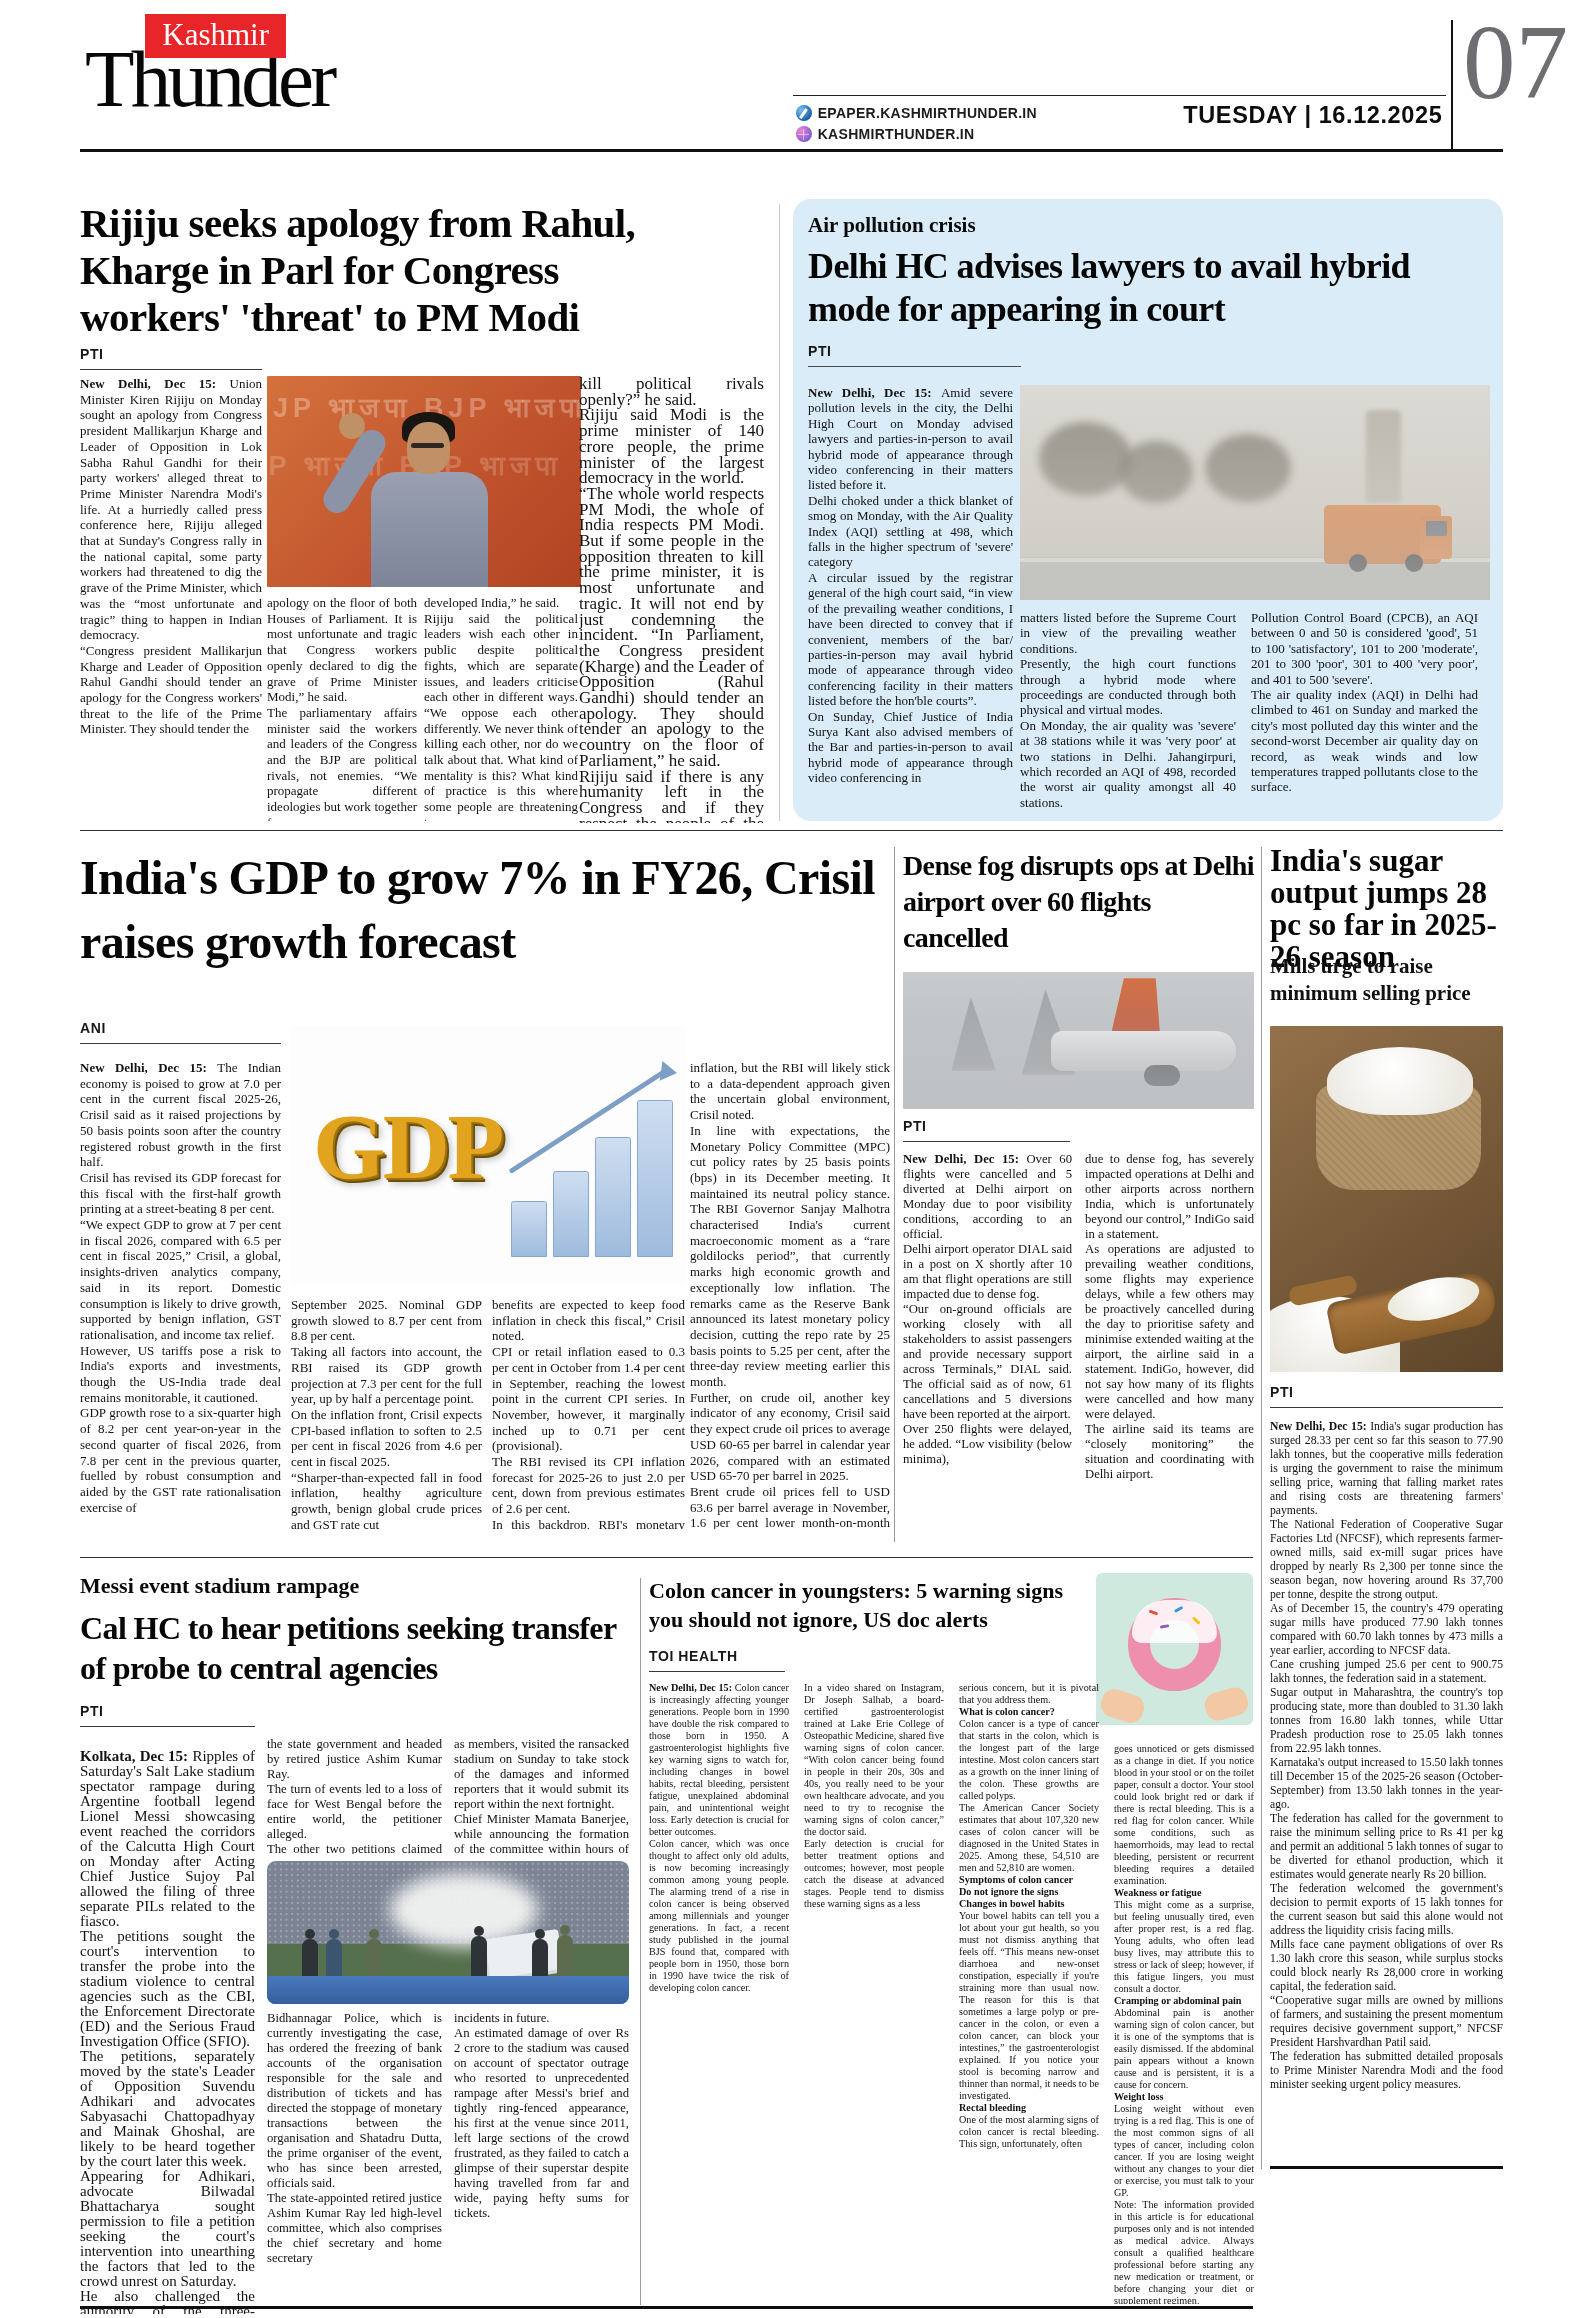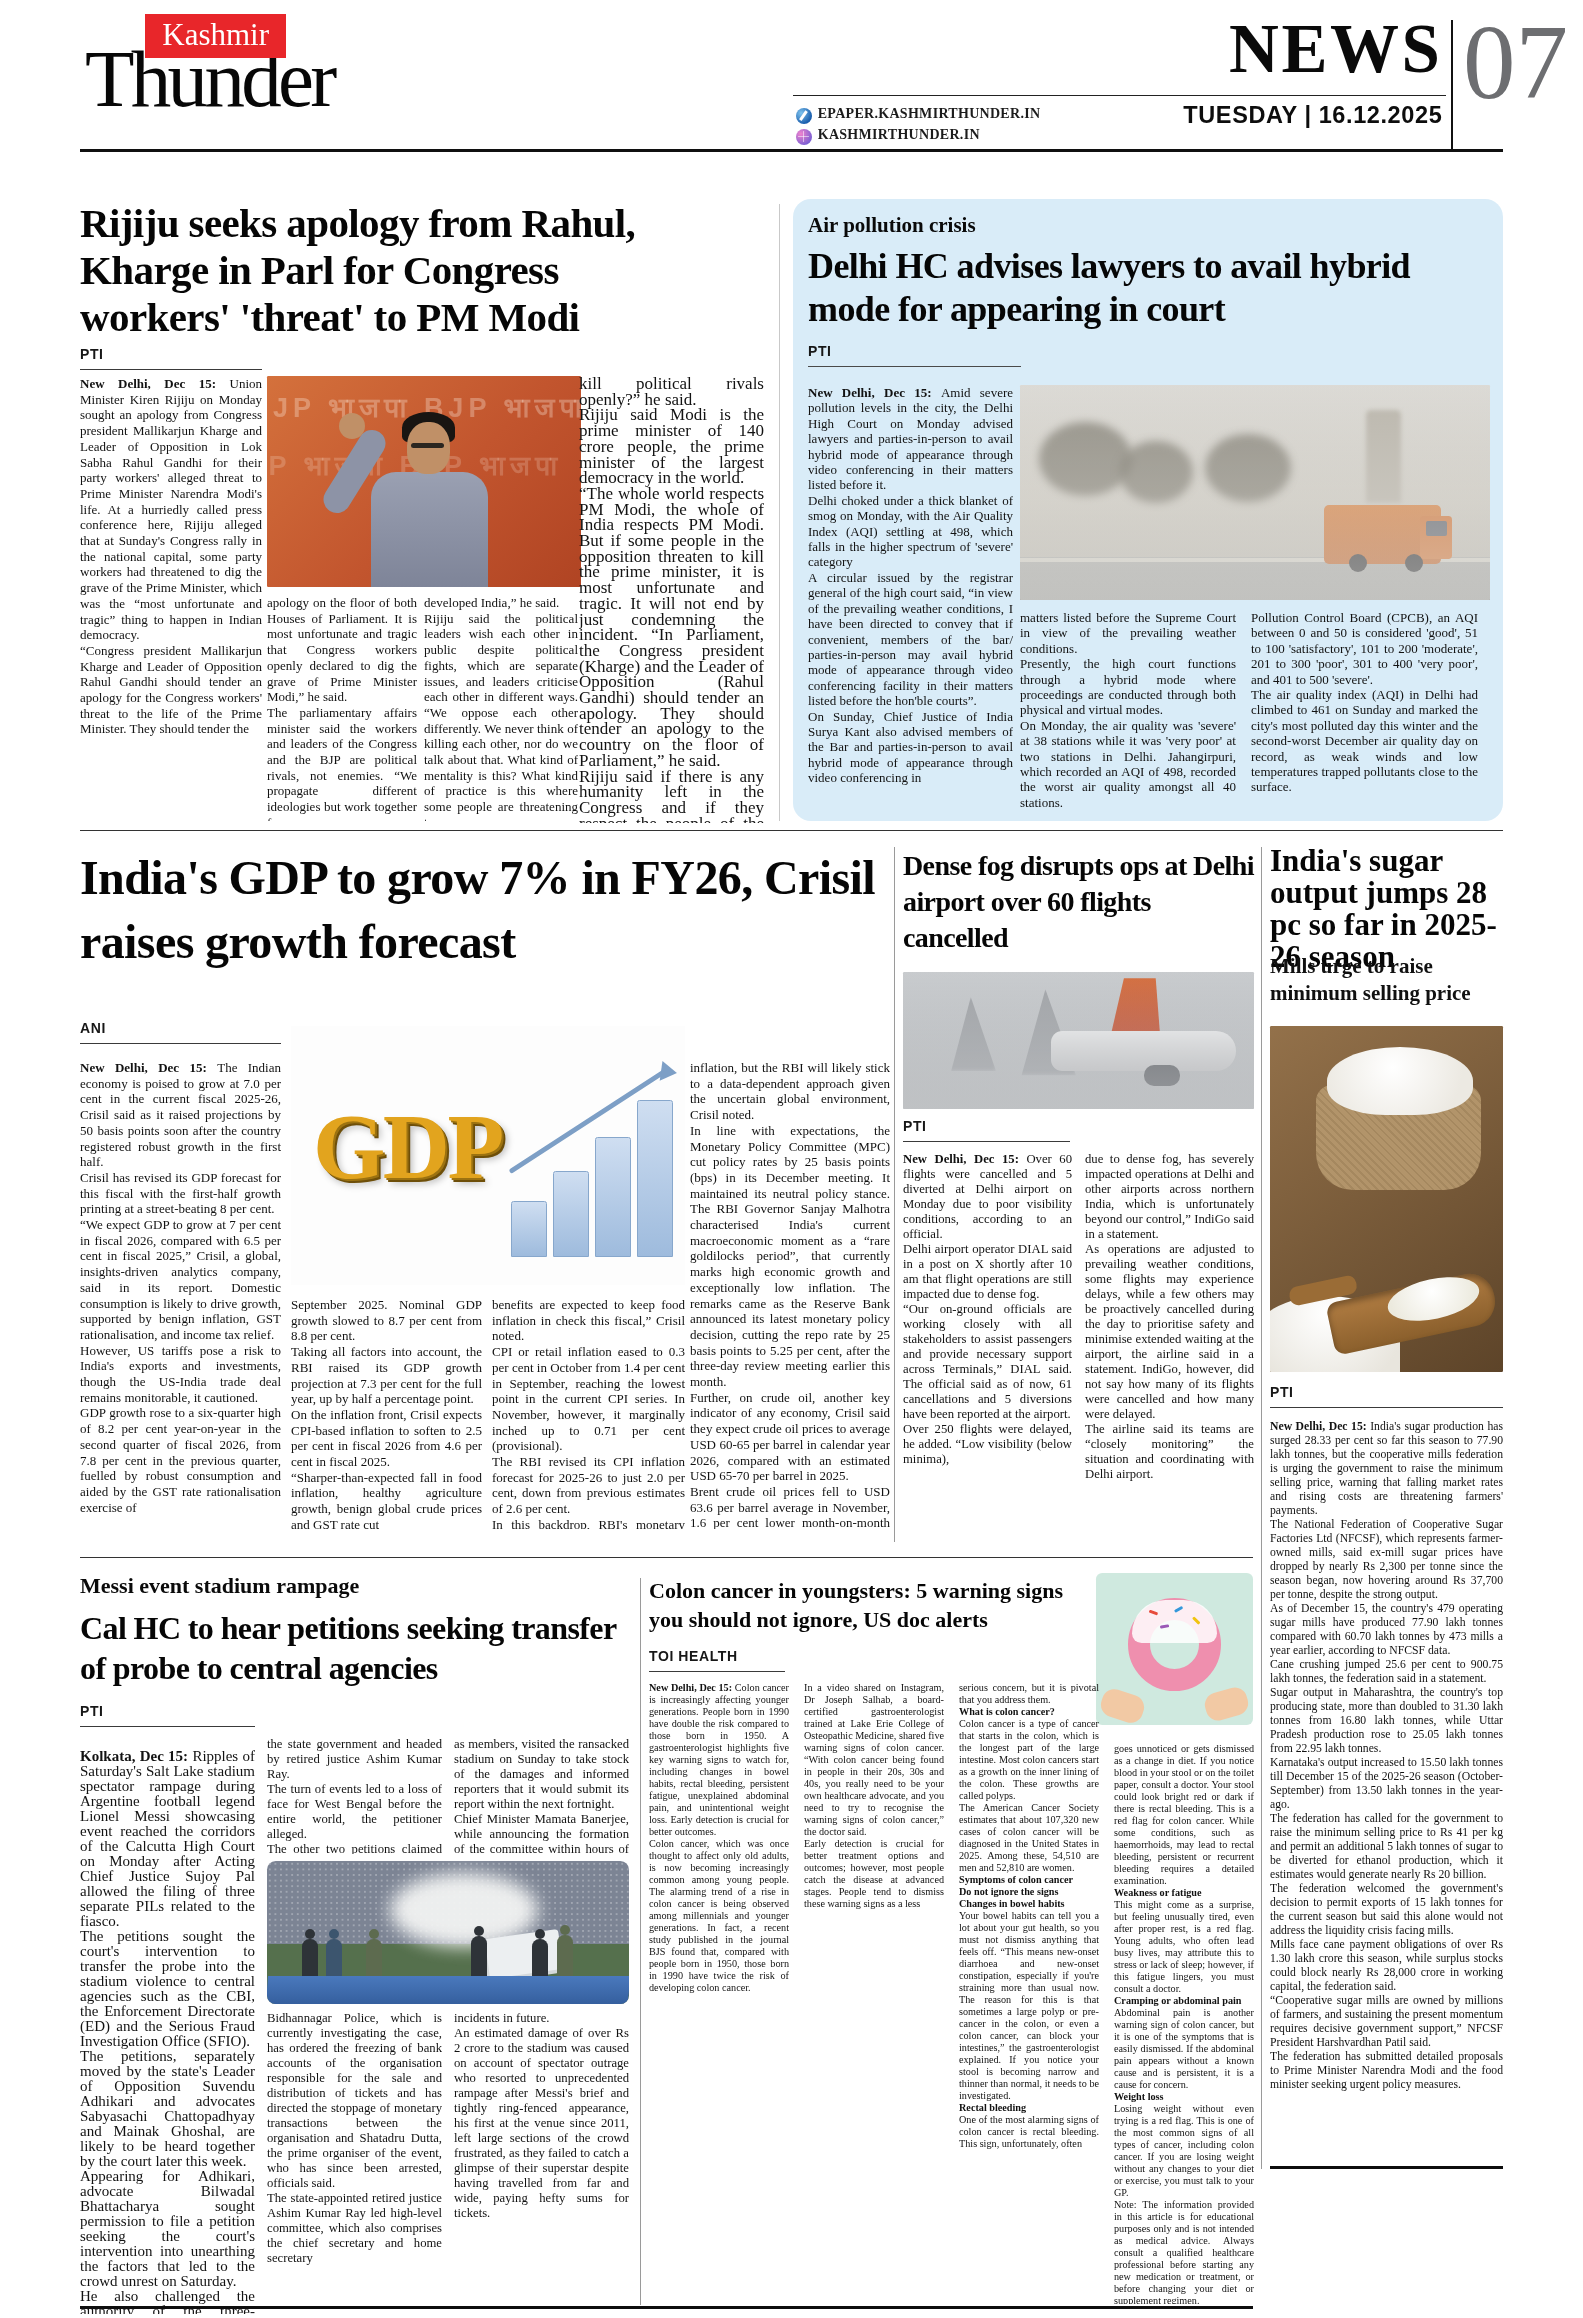--- a/index.html
+++ b/index.html
@@ -13,21 +13,21 @@
                letter-spacing:-3.7px; color:#070707; }
   .logo-box { position:absolute; left:60px; top:0; background:#e8262a; color:#fff;
               font:400 31px/31px "Liberation Serif", serif; padding:5.6px 17.3px 8px 17.3px; }
   .mast-right { position:absolute; left:793px; top:21.6px; width:738px; height:128px; }
   .mr-main { position:absolute; left:0; top:0; width:653px; height:128px; }
   .mr-news { position:absolute; right:3.7px; top:-8.6px; font:700 69px/73px "Liberation Serif", serif;
              letter-spacing:2.5px; color:#0a0a0a; }
   .mr-rule { position:absolute; left:0; top:73px; width:100%; height:1.2px; background:#222; }
   .mr-links { position:absolute; left:2.5px; top:81px; font:700 14px/21px "Liberation Sans", sans-serif;
               letter-spacing:0.3px; color:#1c1c1c; }
-  .mr-link { display:flex; align-items:flex-end; gap:6.2px;font-family:Liberation Serif, serif; }
+  .mr-link { display:flex; align-items:center; gap:6.2px; }
   .icon { display:inline-block; width:16px; height:16px; border-radius:50%; }
   .icon-epaper { background:radial-gradient(circle at 32% 32%, #7ec3ee, #1b5fae 70%); position:relative; }
   .icon-epaper::after { content:""; position:absolute; left:6.8px; top:2.5px; width:2.5px; height:11px;
                         background:#fff; transform:rotate(35deg); }
   .icon-globe { background:radial-gradient(circle at 30% 30%, #ef83ce, #7b5fd3 75%); position:relative; }
   .icon-globe::after { content:""; position:absolute; inset:2.5px; border-radius:50%;
                        background:linear-gradient(#0000 46%, #ffffff88 46% 54%, #0000 54%),
                                   linear-gradient(90deg,#0000 46%, #ffffff88 46% 54%, #0000 54%); }
   .mr-date { position:absolute; right:3.7px; top:80px; font:700 23.5px/27px "Liberation Sans", sans-serif;
              letter-spacing:0.6px; color:#0d0d0d; }
@@ -231,21 +231,20 @@
 
 <div class="page">
 
   <header>
     <div class="logo">
       <span class="logo-main">Thunder</span>
       <span class="logo-box">Kashmir</span>
     </div>
     <div class="mast-right">
       <div class="mr-main">
-        <div class="mr-news">NEWS</div>
         <div class="mr-rule"></div>
         <div class="mr-links">
           <div class="mr-link">
             <span class="icon icon-epaper"></span>
             <span>EPAPER.KASHMIRTHUNDER.IN</span>
           </div>
           <div class="mr-link">
             <span class="icon icon-globe"></span>
             <span>KASHMIRTHUNDER.IN</span>
           </div>

